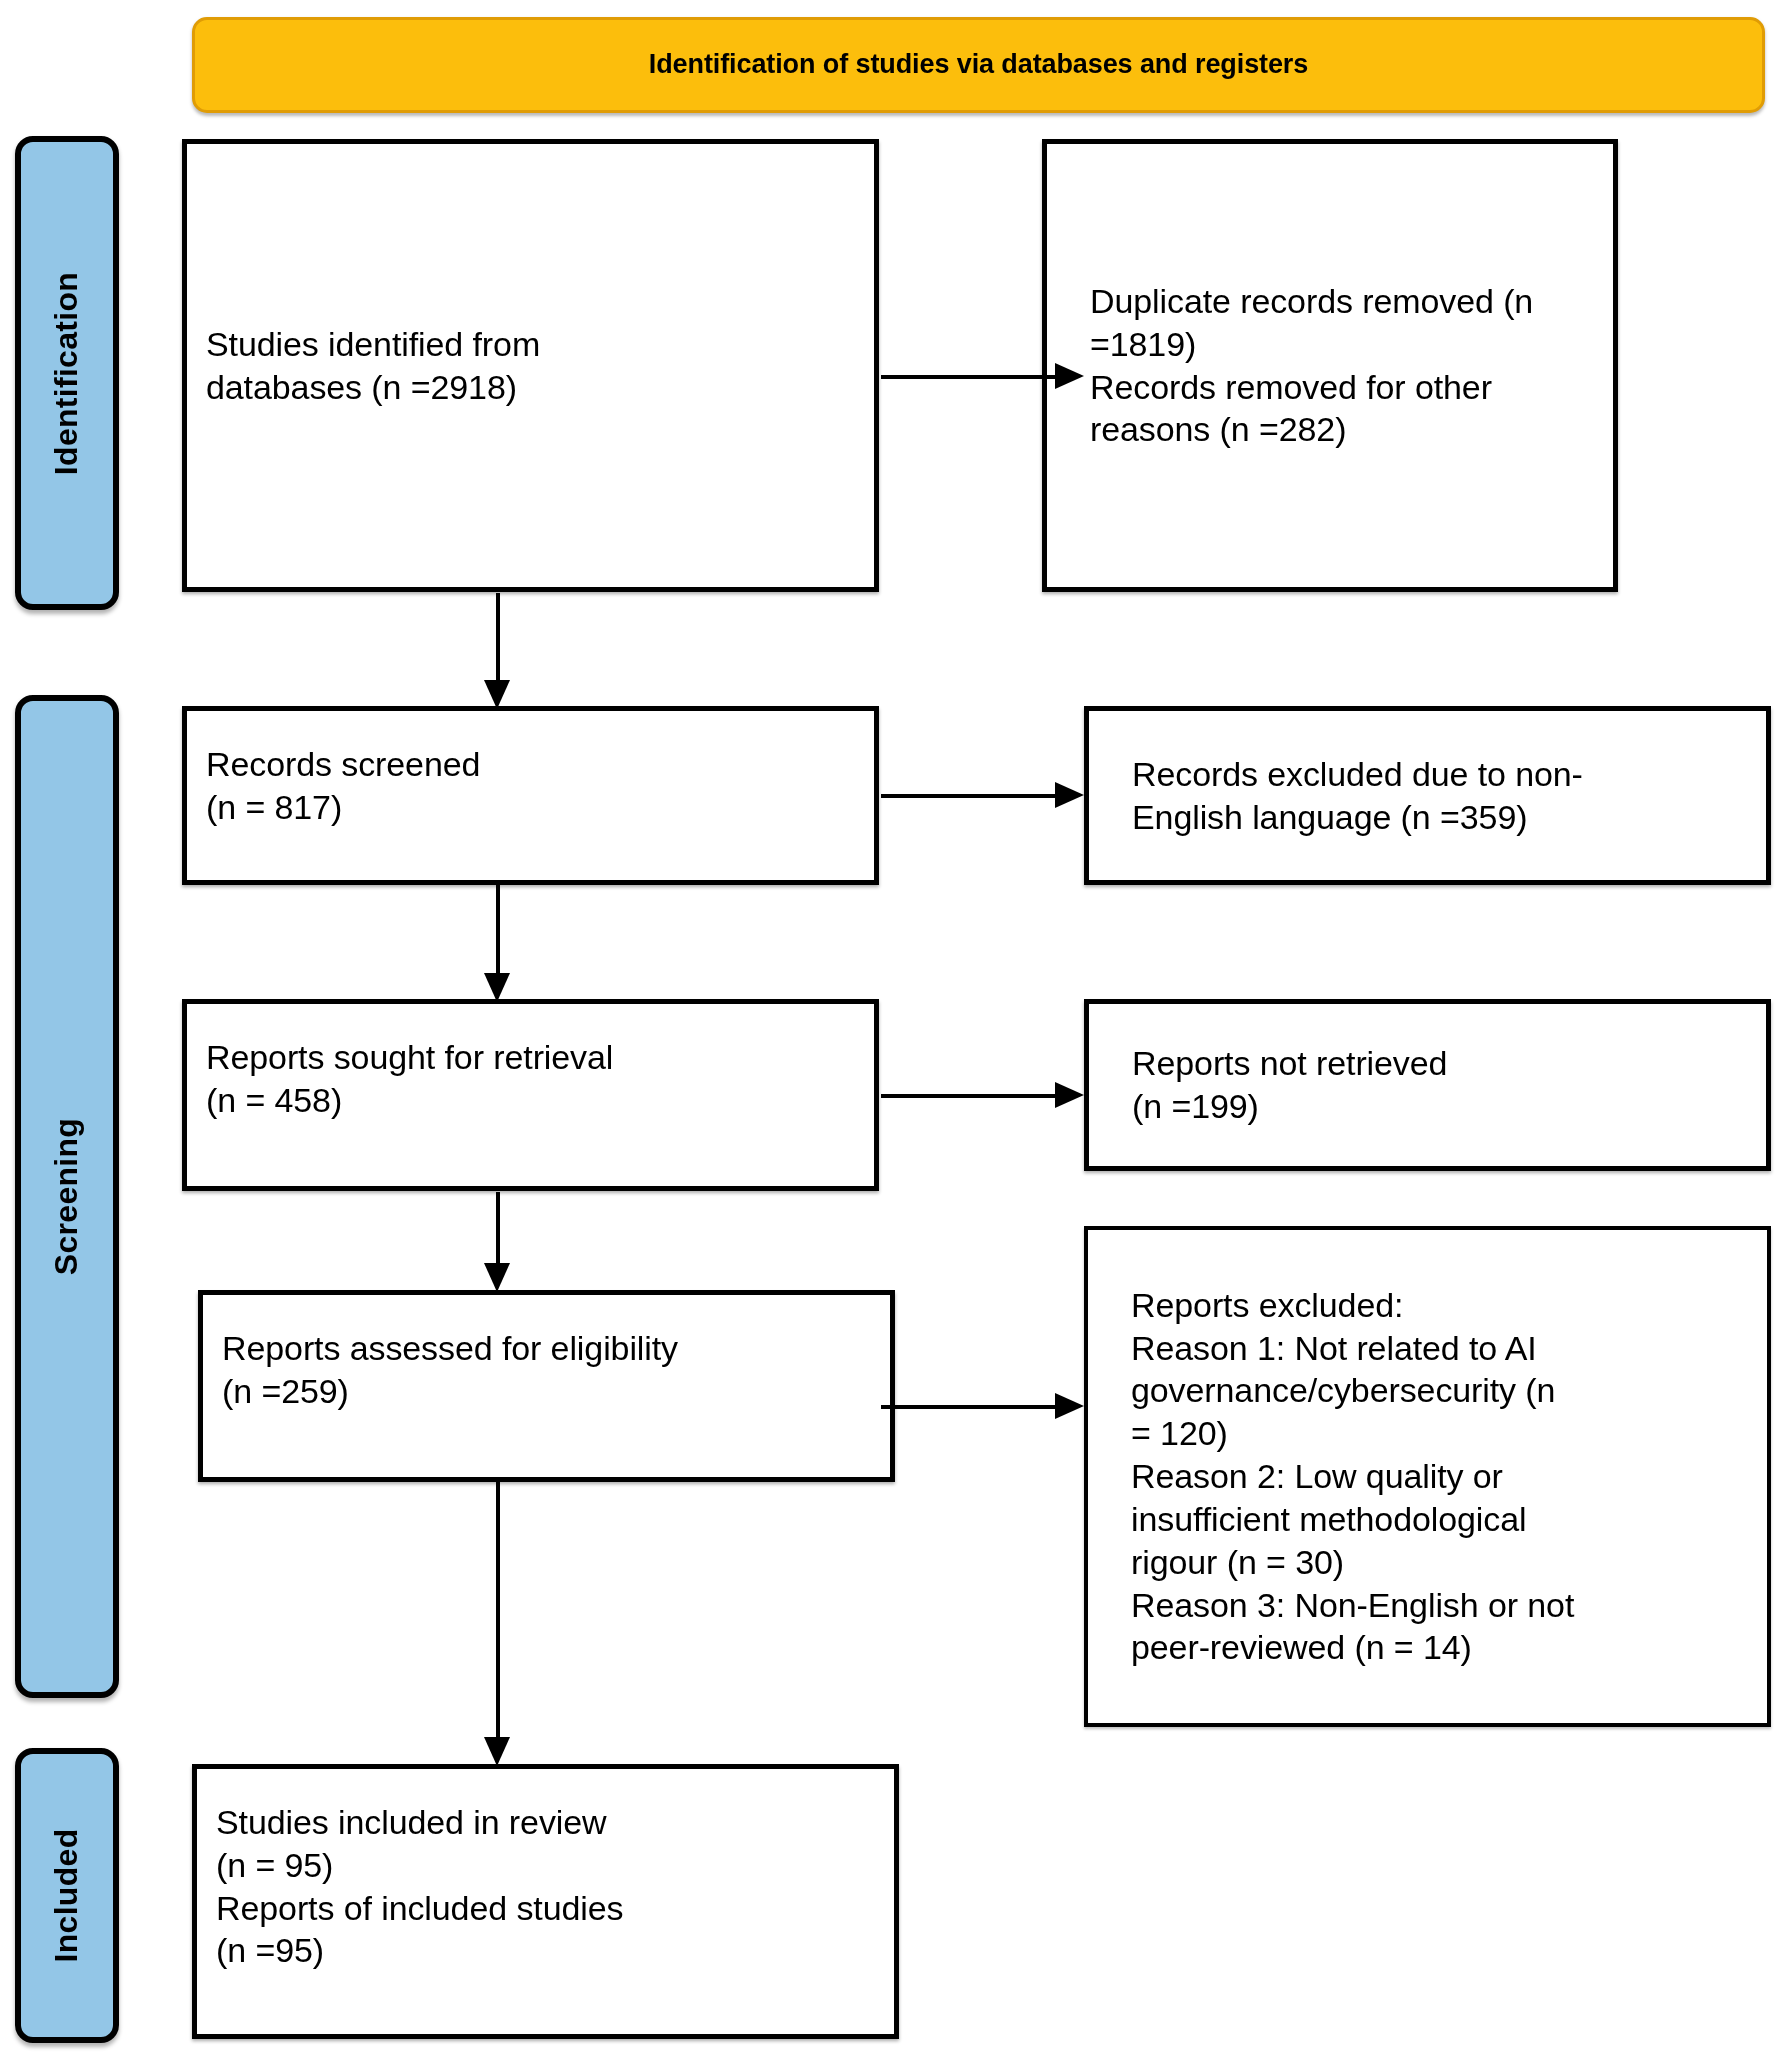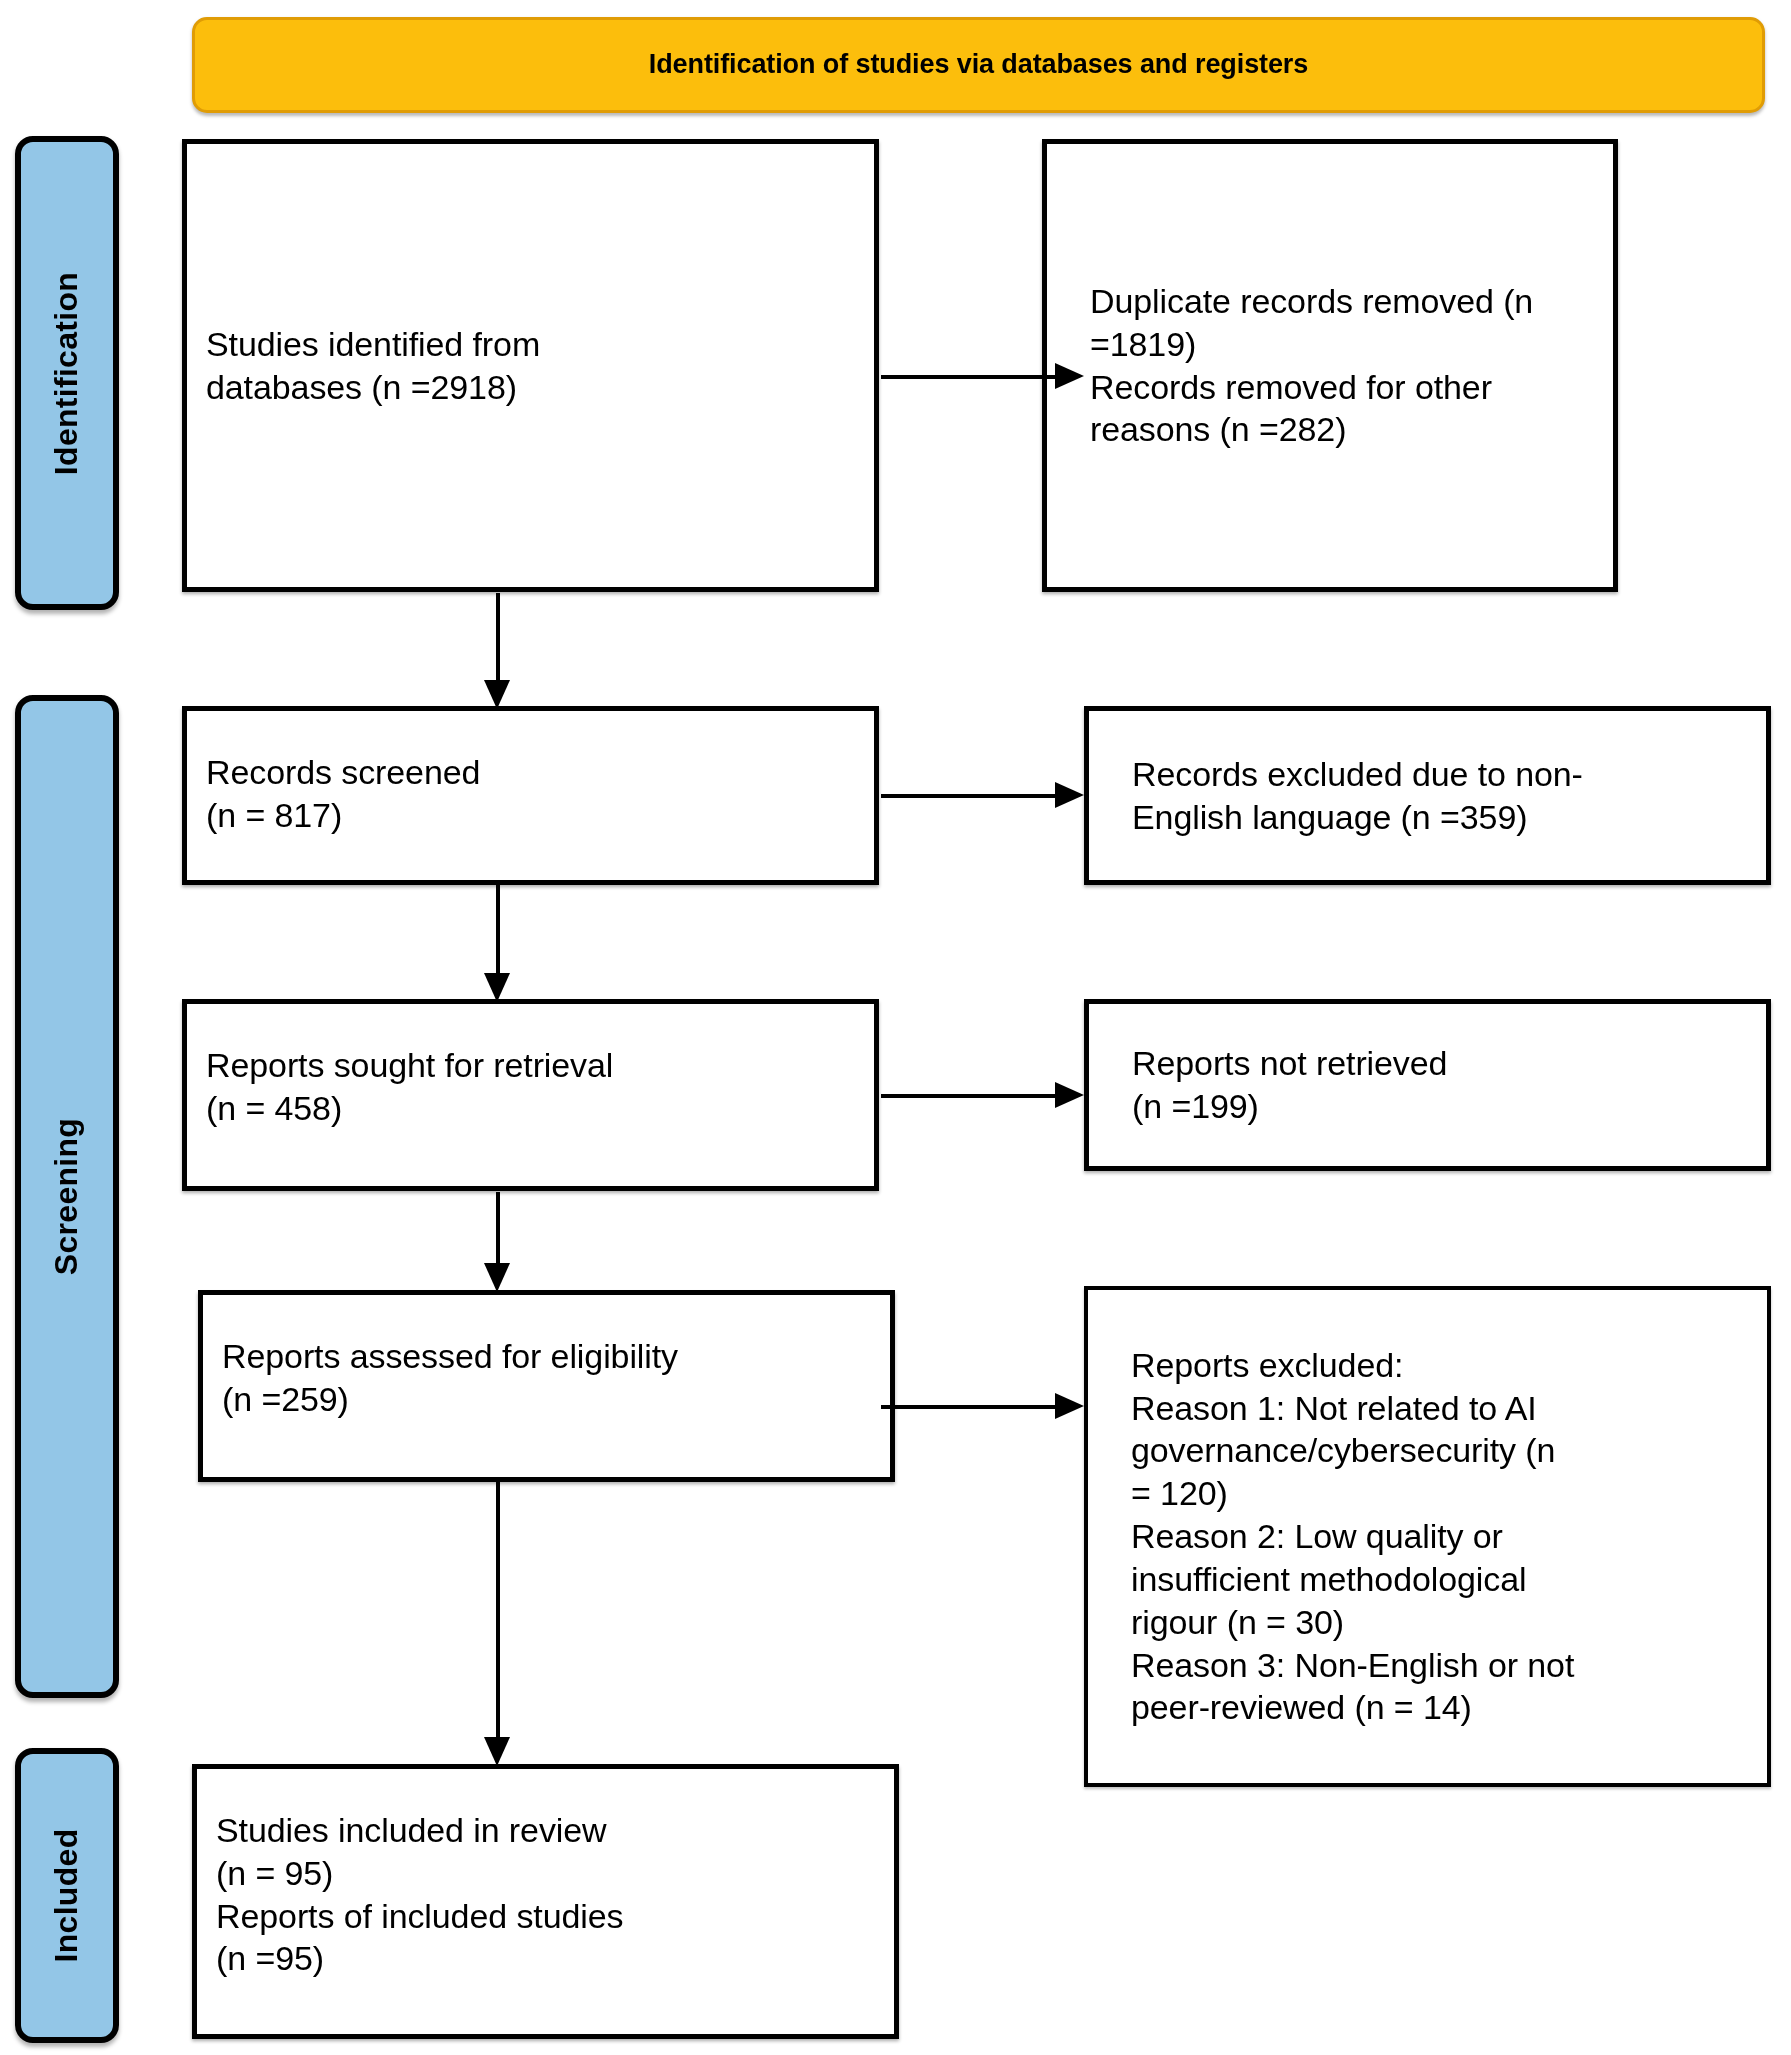--- a/index.html
+++ b/index.html
@@ -94,30 +94,30 @@
   .box-text.indent { padding-left: 43px; padding-right: 13.7px; }
 
   
   #box-identified     { left: 182px;  top: 139px;  width: 697px; height: 453px; }
   #box-duplicates     { left: 1042px; top: 139px;  width: 576px; height: 453px; }
   #box-screened       { left: 182px;  top: 706px; width: 697px; height: 179px; }
   #box-excluded-lang  { left: 1084px; top: 706px; width: 687px; height: 179px; }
   #box-sought         { left: 182px;  top: 999px; width: 697px; height: 192px; }
   #box-not-retrieved  { left: 1084px; top: 999px; width: 687px; height: 172px; }
   #box-assessed       { left: 198px;  top: 1290px; width: 697px; height: 192px; }
-  #box-reports-excl   { left: 1084px; top: 1286px; width: 687px; height: 501px; }
+  #box-reports-excl   { left: 1084px; top: 1226px; width: 687px; height: 501px; }
   #box-included       { left: 192px;  top: 1764px; width: 707px; height: 275px; }
 
   
   #box-identified .box-text,
   #box-duplicates .box-text { }
 
   
   .text-top { justify-content: flex-start; }
-  .text-top .box-text { padding-top: 40px; }
+  .text-top .box-text { padding-top: 32px; }
 
   
   .arrow-h {
     position: absolute;
     height: 27.5px;
   }
   .arrow-h .shaft {
     position: absolute;
     left: 0;
     top: 11.7px;

